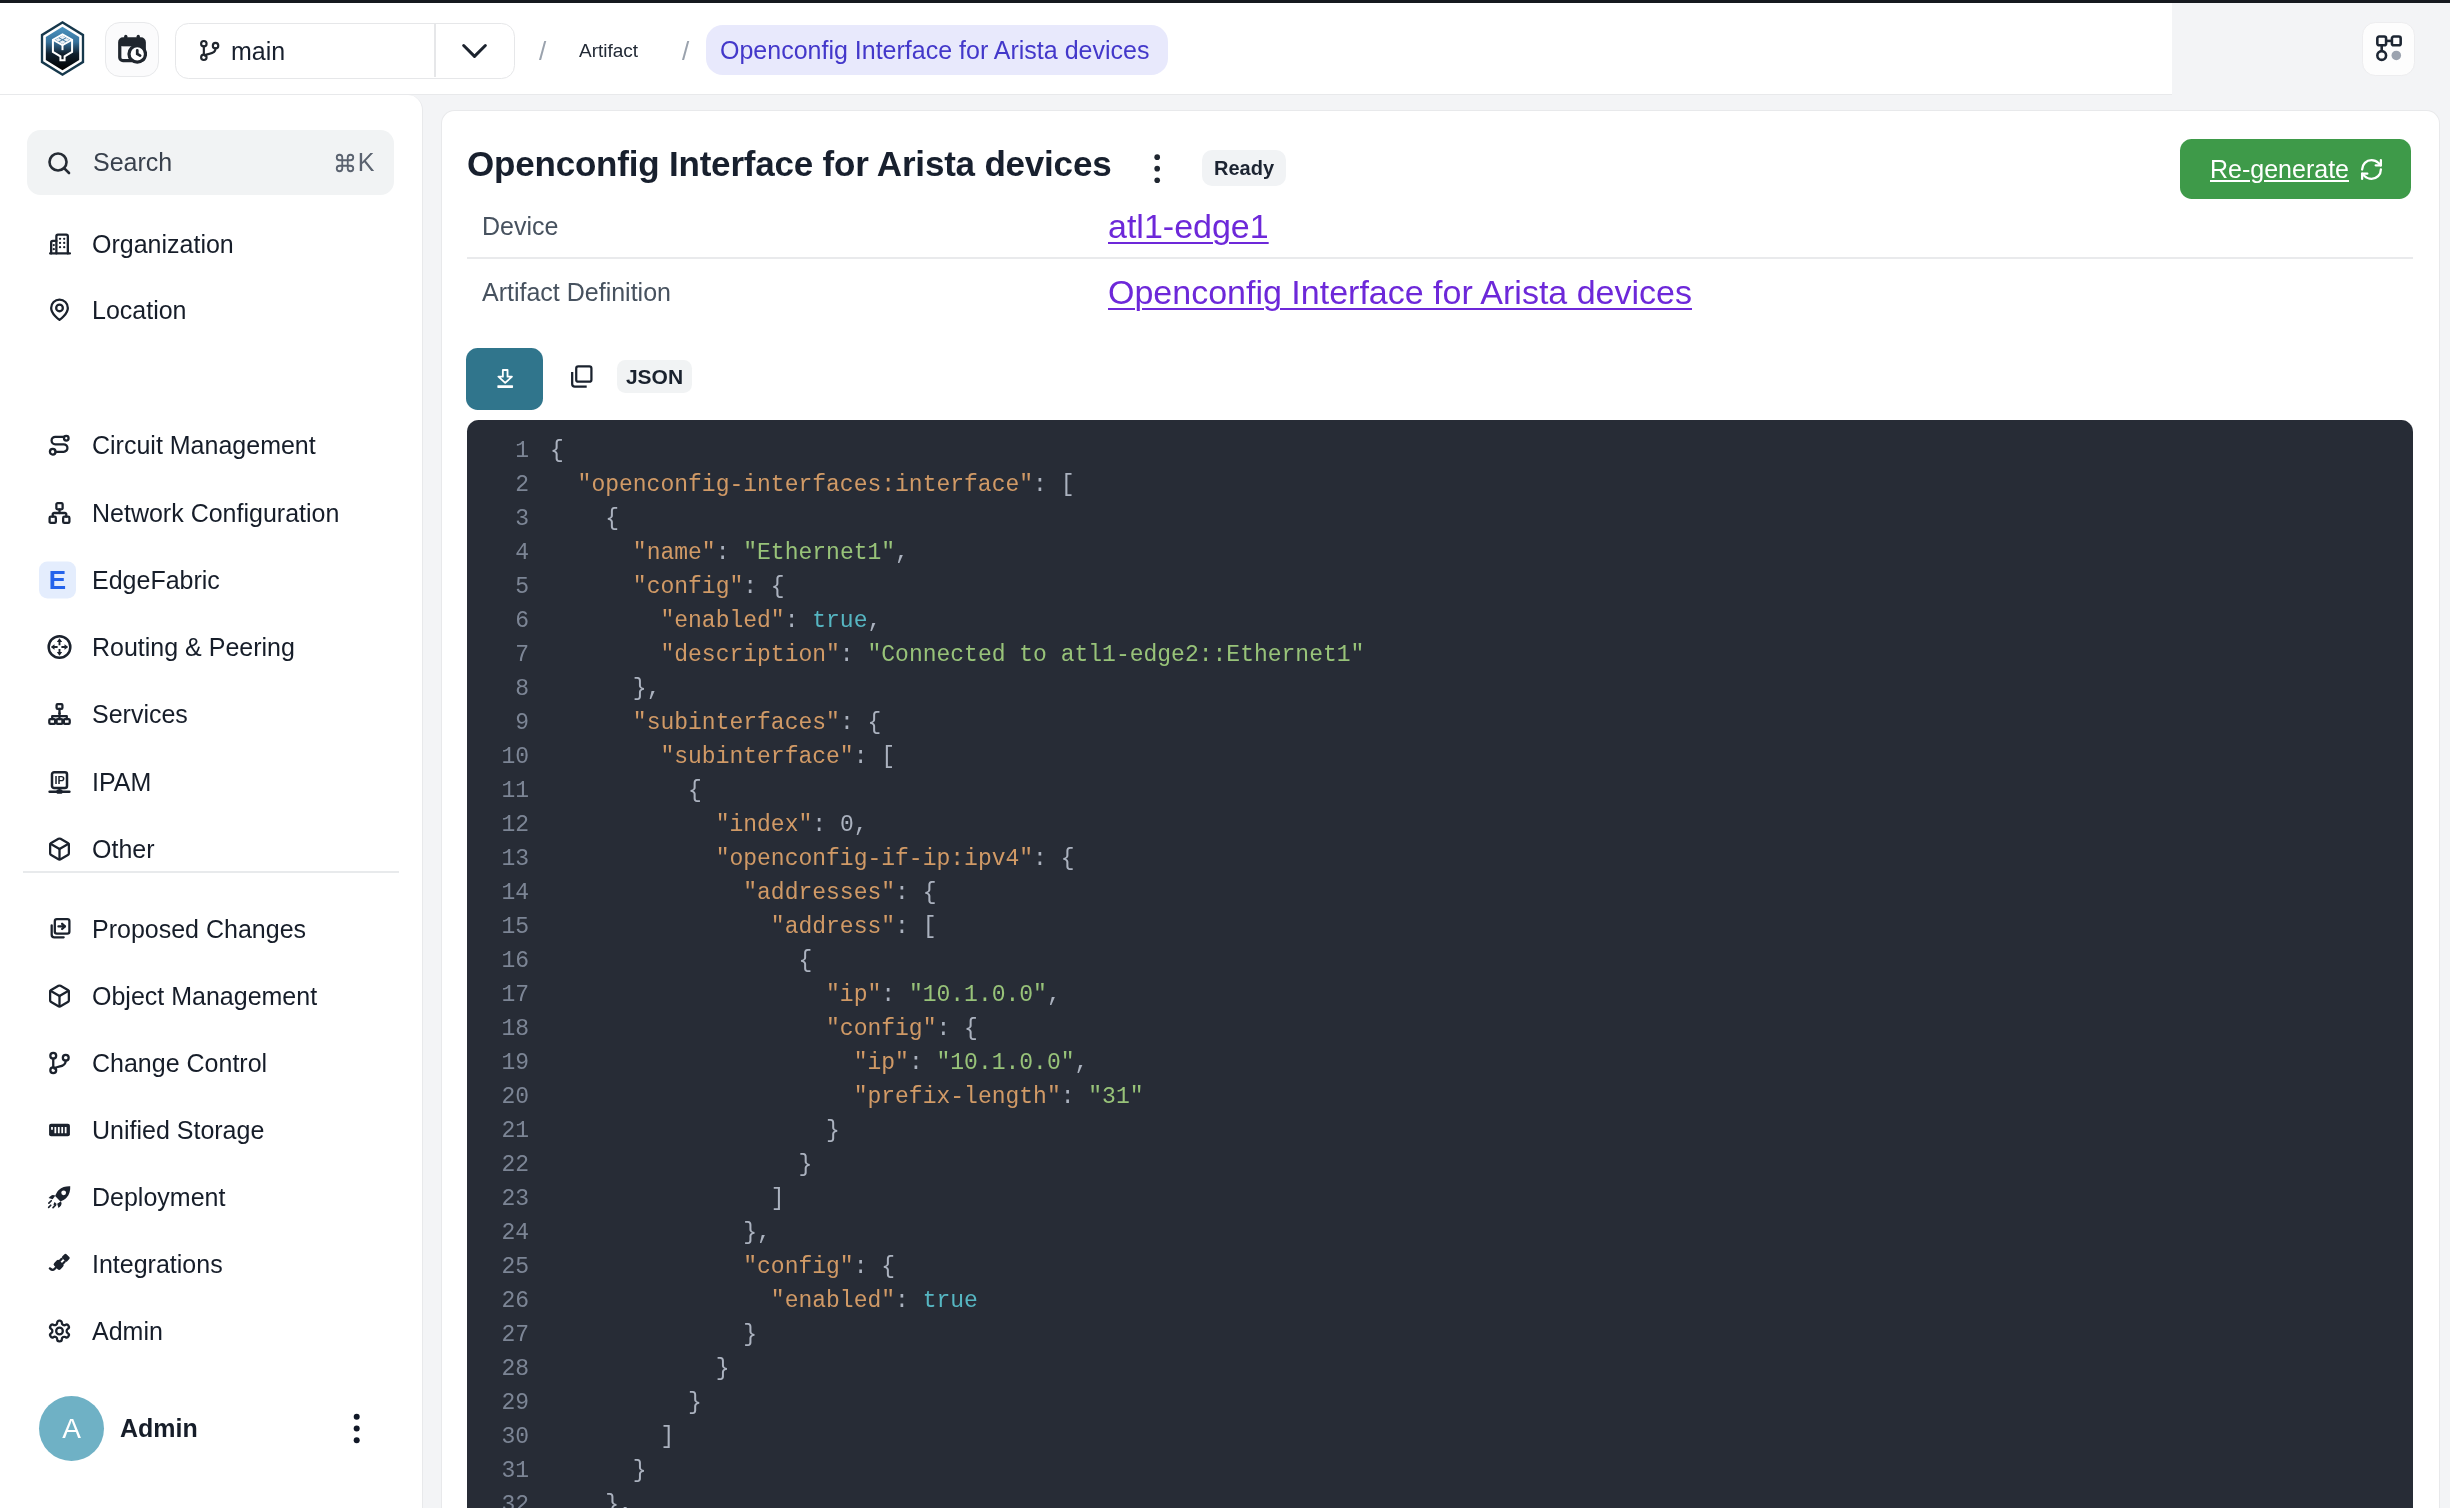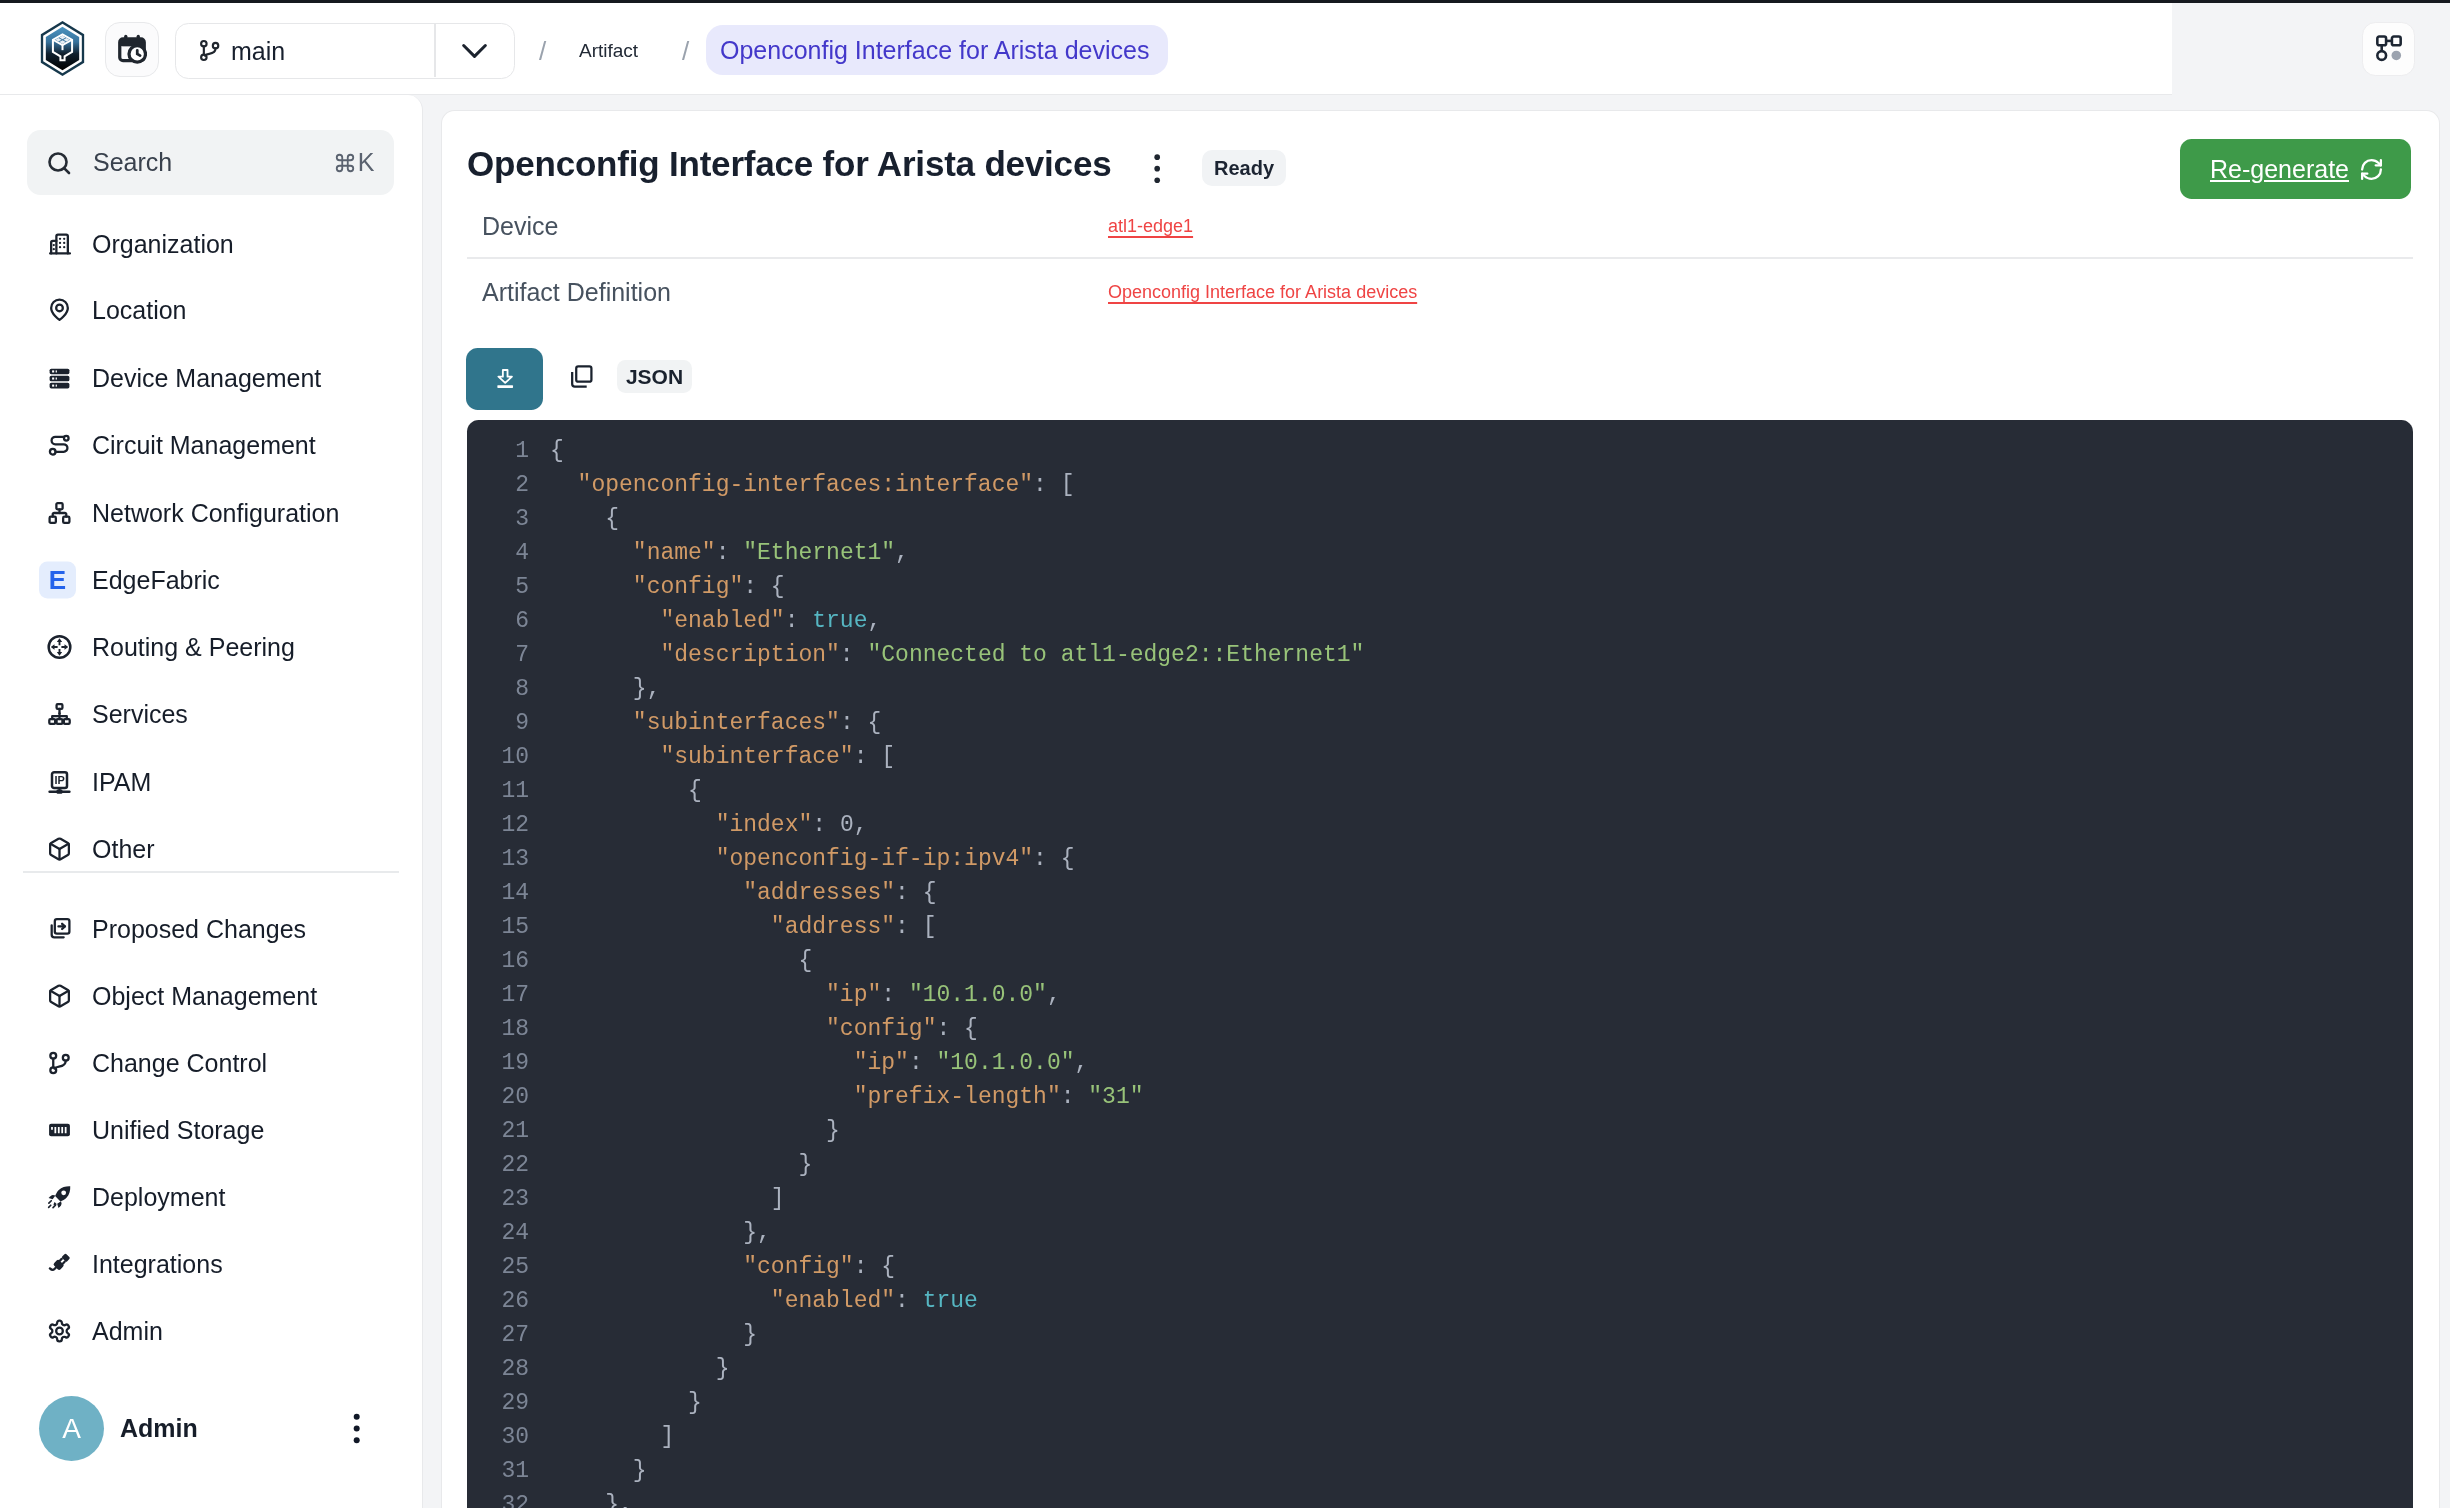--- a/index.html
+++ b/index.html
@@ -31,21 +31,21 @@
   #avname { left:120px; top:1301px; height:65px; line-height:65px; font-size:25px; font-weight:bold; color:#161d29; }
   #avdots { left:345px; top:1301px; width:23.4px; height:65px; }
   #card { left:441px; top:110px; width:1999px; height:1441px; background:#fff; border:1.7px solid #e8e9eb; border-radius:13.4px 13.4px 0 0; border-bottom:none; z-index:6; }
   #title { left:25px; top:33px; font-size:35px; font-weight:bold; color:#18202e; letter-spacing:-0.2px; }
   #tdots { left:711px; top:42px; width:8.4px; height:33px; }
   #ready { left:760px; top:39px; width:84px; height:36px; background:#f1f3f5; border-radius:10px; text-align:center; line-height:36px; font-size:20px; font-weight:bold; color:#1c2432; }
   #regen { left:1738px; top:28px; width:231px; height:60px; background:#3e9a49; border-radius:11.7px; color:#fff; }
   #regentxt { left:30px; top:0; height:60px; line-height:60px; font-size:25px;text-decoration:underline; }
   #regenico { left:179px; top:17.6px; }
   .rowlabel { left:40px; line-height:28.4px; font-size:25px; color:#47525f; }
-  .rowval { left:666px; line-height:28.4px; font-size:18px; color:#ef4444; text-decoration:underline; text-underline-offset:4.2px; text-decoration-thickness:1.7px; }
+  .rowval { left:666px; line-height:28.4px; font-size:34px; color:#6d28d9; text-decoration:underline; text-underline-offset:4.2px; text-decoration-thickness:1.7px; }
   #rowsep { left:25px; top:146px; width:1946px; height:1.7px; background:#e9eaec; }
   #dlbtn { left:24px; top:237px; width:77px; height:62px; background:#30758c; border-radius:11.7px; }
   #jsonpill { left:175px; top:249px; width:75px; height:33px; background:#f1f3f4; border-radius:8.4px; text-align:center; line-height:33px; font-size:21px; font-weight:bold; color:#1a222e; }
   #code { left:25px; top:309px; width:1946px; height:1131px; background:#272c36; border-radius:11.7px 11.7px 0 0; padding-top:14.2px; overflow:hidden; font-family:"Liberation Mono", monospace; font-size:23px; }
   .cl { height:34px; line-height:34px; white-space:pre; }
   .ln { display:inline-block; width:62px; text-align:right; color:#7c8595; }
   .ct { margin-left:21px; color:#abb2bf; }
   .k { color:#d19a66; }
   .s { color:#98c379; }
   .b { color:#56b6c2; }
@@ -160,40 +160,20 @@
 <div class="mi abs" style="top:181px">
       <span class="mic">
         <svg width="25" height="25" viewBox="0 0 24 24">
           <g stroke="#1b222d" stroke-width="2.2" fill="none" stroke-linecap="round" stroke-linejoin="round">
 <path d="M20 10c0 6-8 11.5-8 11.5S4 16 4 10a8 8 0 0 1 16 0Z"></path>
 <circle cx="12" cy="10" r="3.2"></circle>
 </g>
         </svg>
       </span>
       <span class="mit">Location</span>
-    </div>
-<div class="mi abs" style="top:249px">
-      <span class="mic">
-        <svg width="25" height="25" viewBox="0 0 24 24">
-          <g fill="#1b222d">
-<rect x="2.5" y="3" width="19" height="5.4" rx="1.6"></rect>
-<rect x="2.5" y="9.8" width="19" height="5.4" rx="1.6"></rect>
-<rect x="2.5" y="16.6" width="19" height="5.4" rx="1.6"></rect>
-</g>
-          <g fill="#fff">
-<rect x="4.9" y="4.7" width="2" height="2"></rect>
-            <rect x="8.3" y="4.7" width="1.2" height="2"></rect>
-<rect x="4.9" y="11.5" width="2" height="2"></rect>
-            <rect x="8.3" y="11.5" width="1.2" height="2"></rect>
-<rect x="4.9" y="18.3" width="2" height="2"></rect>
-            <rect x="8.3" y="18.3" width="1.2" height="2"></rect>
-</g>
-        </svg>
-      </span>
-      <span class="mit">Device Management</span>
     </div>
 <div class="mi abs" style="top:316px">
       <span class="mic">
         <svg width="25" height="25" viewBox="0 0 24 24">
           <g stroke="#1b222d" stroke-width="2.2" fill="none" stroke-linecap="round" stroke-linejoin="round">
 <circle cx="5.5" cy="18.5" r="2.7"></circle>
 <circle cx="18.5" cy="5.5" r="2.2"></circle>
 <path d="M8.2 18.5h7.8a3.6 3.6 0 0 0 0-7.2H8a3.6 3.6 0 0 1 0-7.2h8.3"></path>
 </g>
         </svg>

